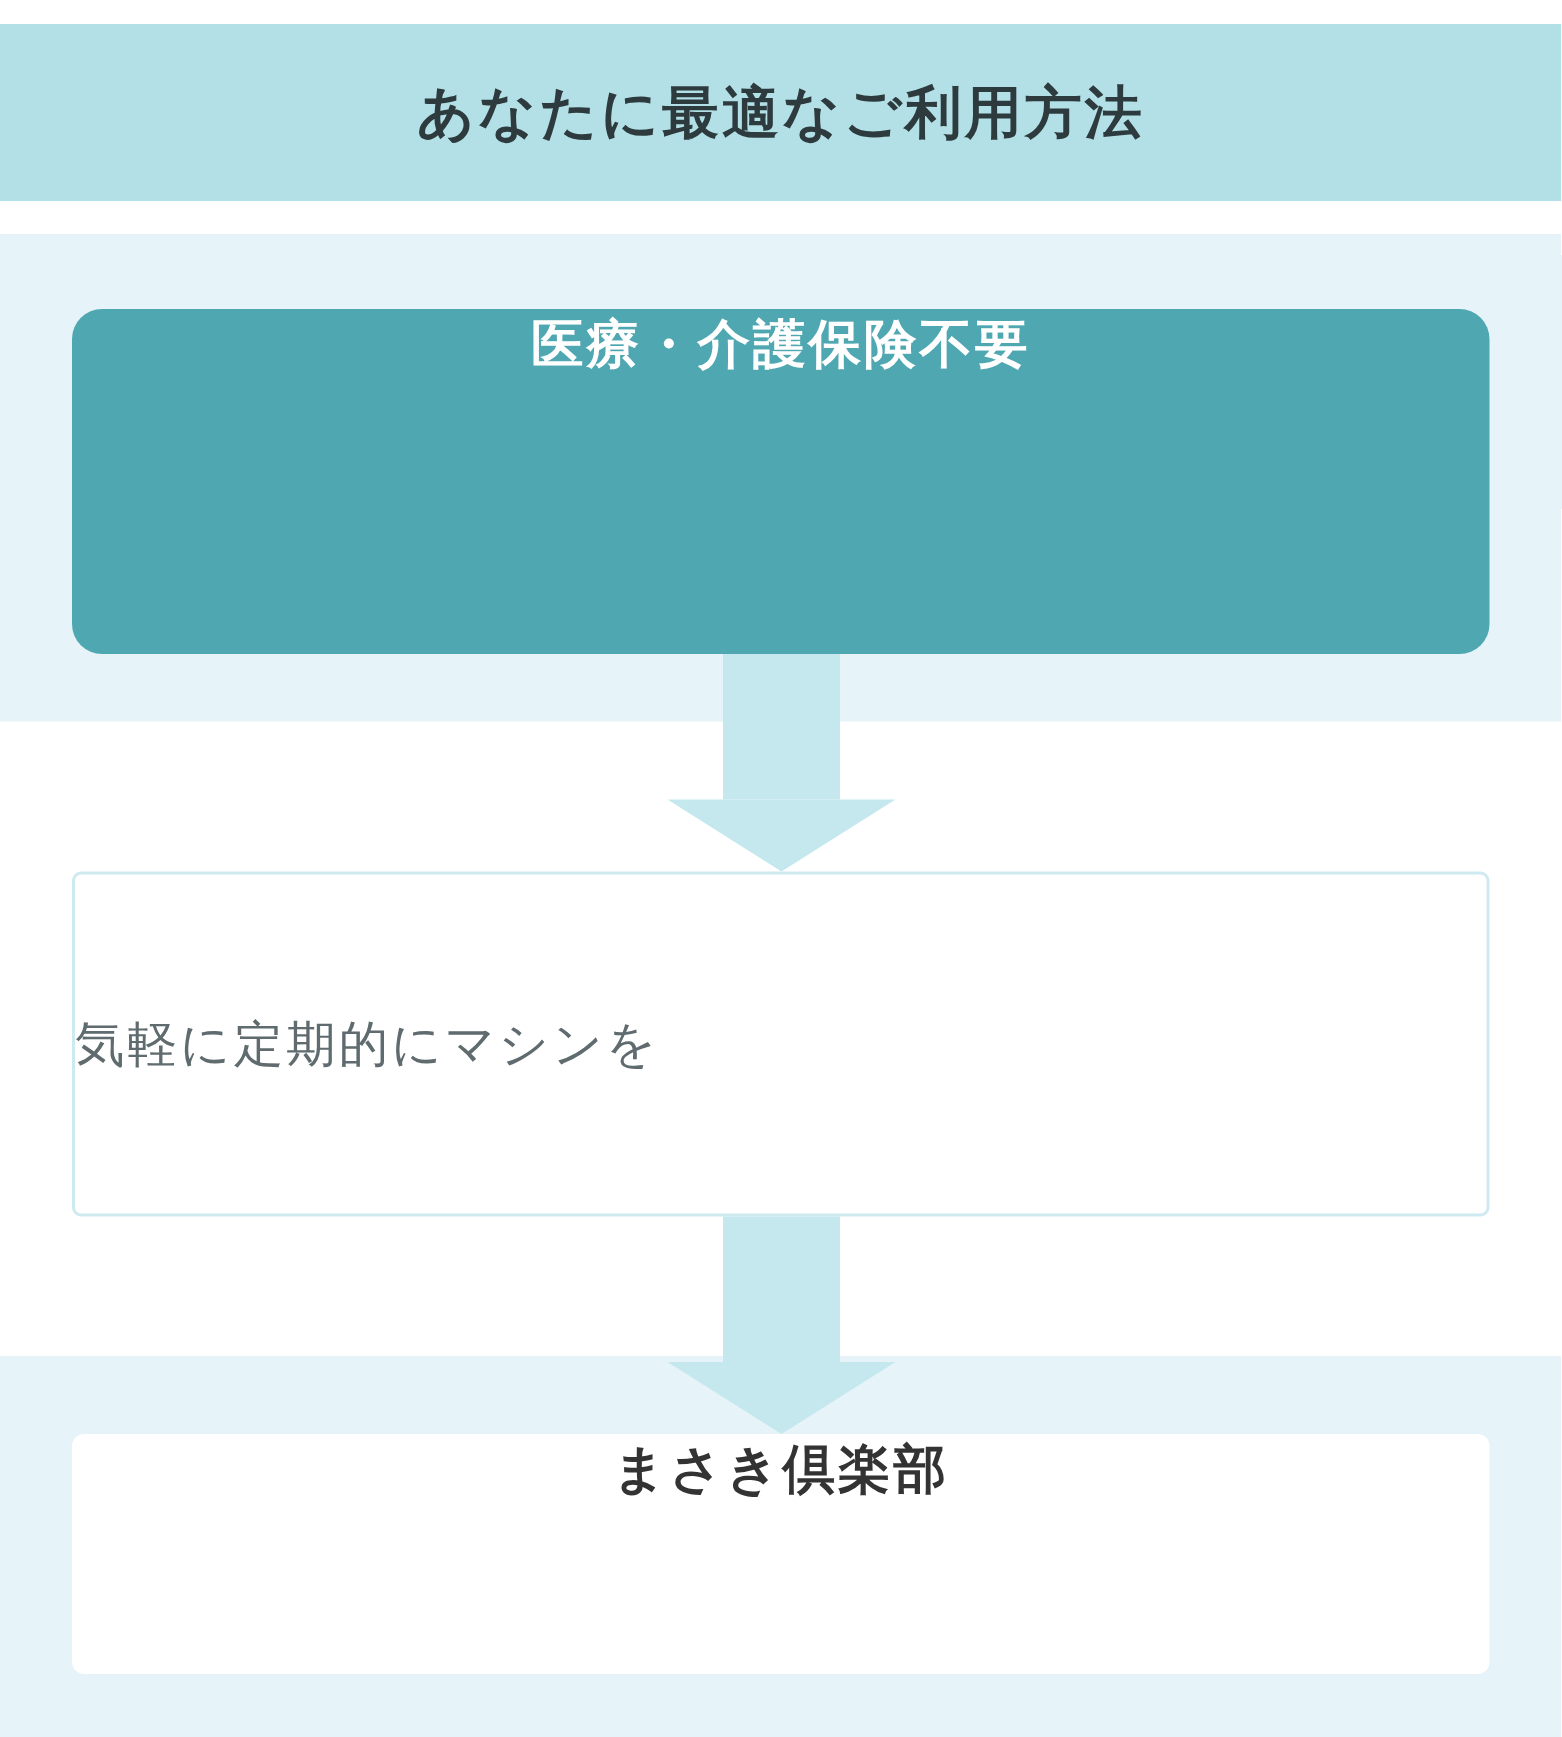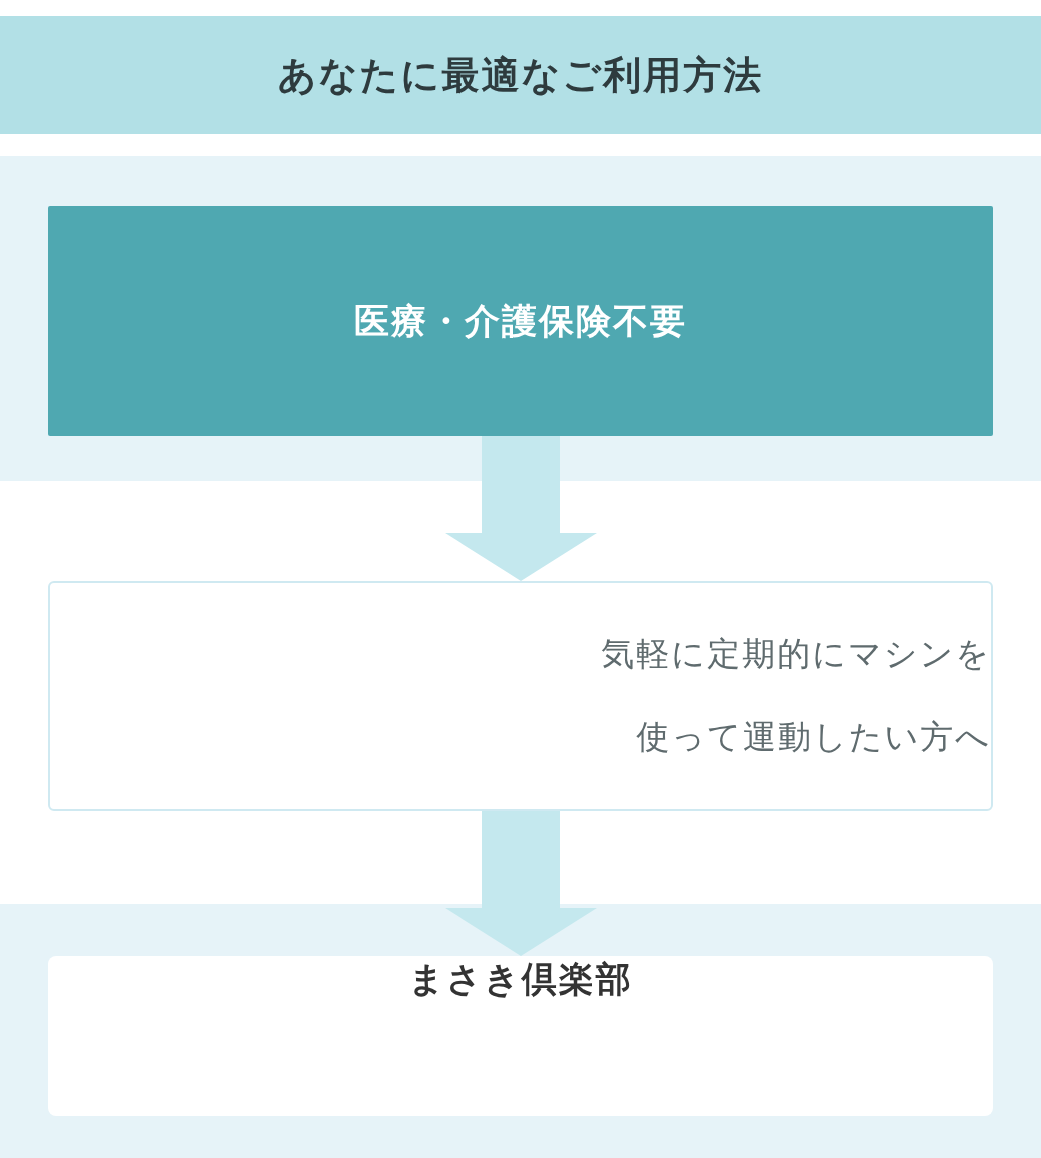--- a/index.html
+++ b/index.html
@@ -28,42 +28,42 @@
     display: flex; align-items: center; justify-content: center;
   }
   .header-title {
     font-size: 38px; font-weight: bold; color: #2e3b3e; letter-spacing: 2px;
   }
   .band { position: absolute; left: 0; width: 100%; background: var(--band-bg); z-index: 1; }
   .band1 { top: 140px; height: 325px; }
   .band2 { top: 888px; height: 270px; }
   .teal-box {
     position: absolute; top: 190px; left: 48px; right: 48px; height: 230px;
-    background: var(--accent); border-radius: 2px;
-    display: flex; flex-direction: row; align-items: center; justify-content: center;
+    background: var(--accent); border-radius: 20px;
+    display: flex; flex-direction: column; align-items: center; 
     gap: 34px; z-index: 2;
   }
   .teal-box .line { color: #ffffff; font-size: 35px; font-weight: bold; letter-spacing: 2px; }
   .arrow {
     position: absolute; left: 50%; transform: translateX(-50%);
     display: flex; flex-direction: column; align-items: center; z-index: 3;
   }
   .arrow1 { top: 420px; }
   .arrow2 { top: 795px; }
   .arrow-stem { width: 78px; height: 97px; background: var(--arrow); }
   .arrow-head {
     width: 0; height: 0;
     border-left: 76px solid transparent;
     border-right: 76px solid transparent;
     border-top: 48px solid var(--arrow);
   }
   .outline-box {
     position: absolute; top: 565px; left: 48px; right: 48px; height: 230px;
     background: #ffffff; border: 2px solid var(--outline-border); border-radius: 6px;
-    display: flex; flex-direction: column; align-items: flex-end; justify-content: center;
+    display: flex; flex-direction: column; align-items: flex-start; justify-content: center;
     gap: 38px; z-index: 2;
   }
   .outline-box .line { color: var(--text-gray); font-size: 33px; letter-spacing: 2px; }
   .result-box {
     position: absolute; top: 940px; left: 48px; right: 48px; height: 160px;
     background: #ffffff; border-radius: 8px;
     display: flex; align-items: flex-start; justify-content: center; z-index: 2;
   }
   .result-box .line { color: var(--text-dark); font-size: 35px; font-weight: bold; letter-spacing: 2px; }
 </style>
@@ -83,21 +83,20 @@
     <div class="line">医療・介護保険不要</div>
   </div>
 
   <div class="arrow arrow1">
     <div class="arrow-stem"></div>
     <div class="arrow-head"></div>
   </div>
 
   <div class="outline-box">
     <div class="line">気軽に定期的にマシンを</div>
-    <div class="line">使って運動したい方へ</div>
   </div>
 
   <div class="arrow arrow2">
     <div class="arrow-stem"></div>
     <div class="arrow-head"></div>
   </div>
 
   <div class="result-box">
     <div class="line">まさき倶楽部</div>
   </div>

